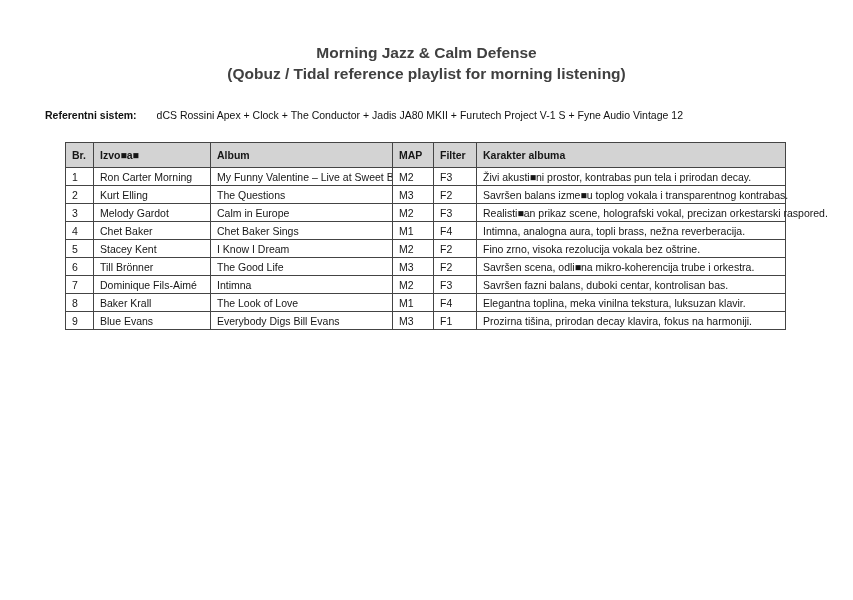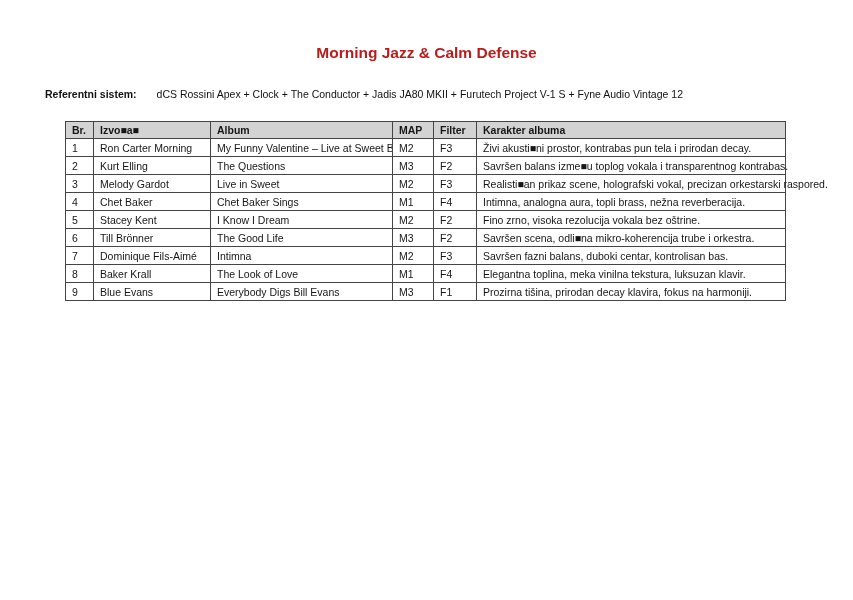--- a/index.html
+++ b/index.html
@@ -9,21 +9,21 @@
     font-family: "Liberation Sans", sans-serif;
     color: #111111;
     overflow: hidden;
   }
   .doc-header {
     margin-top: 42px;
     text-align: center;
     font-weight: bold;
     font-size: 15.5px;
     line-height: 21px;
-    color: #b91c1c;
+    color: #404040;
   }
   .system-line {
     margin: 25px 0 0 45px;
     font-size: 10.5px;
     line-height: 13px;
     white-space: nowrap;
   }
   .system-line .sys-label { font-weight: bold; }
   .system-line .sys-value { margin-left: 20px; }
   table.playlist {
@@ -36,21 +36,21 @@
   table.playlist th, table.playlist td {
     border: 1px solid #444444;
     padding: 0 0 0 6px;
     text-align: left;
     vertical-align: middle;
     color: #161616;
   }
   table.playlist th {
     background: #d3d3d3;
     font-weight: bold;
-    height: 17px;
+    height: 25px;
     white-space: nowrap;
     overflow: hidden;
   }
   table.playlist td {
     height: 18px;
     background: #ffffff;
   }
   td.c-br { padding-left: 7px; }
   td.c-album .clip {
     white-space: nowrap;
@@ -60,20 +60,21 @@
   }
   td.c-map, td.c-filter { white-space: nowrap; overflow: hidden; }
   
   td.c-karakter { white-space: nowrap; overflow: visible; }
 </style>
 </head>
 <body>
 
 <div class="doc-header">
   <div>Morning Jazz &amp; Calm Defense</div>
+  <div>(Qobuz / Tidal reference playlist for morning listening)</div>
 </div>
 
 <div class="system-line">
   <span class="sys-label">Referentni sistem:</span><span class="sys-value">dCS Rossini Apex + Clock + The Conductor + Jadis JA80 MKII + Furutech Project V-1 S + Fyne Audio Vintage 12</span>
 </div>
 
 <table class="playlist">
   <colgroup>
     <col style="width:28px">
       <col style="width:117px">
@@ -110,21 +111,21 @@
           <div class="clip">The Questions</div>
         </td>
       <td class="c-map">M3</td>
       <td class="c-filter">F2</td>
       <td class="c-karakter">Savršen balans izme■u toplog vokala i transparentnog kontrabas.</td>
     </tr>
     <tr>
       <td class="c-br">3</td>
       <td class="c-izvodjac">Melody Gardot</td>
       <td class="c-album">
-          <div class="clip">Live in Sweet</div>
+          <div class="clip">Calm in Europe</div>
         </td>
       <td class="c-map">M2</td>
       <td class="c-filter">F3</td>
       <td class="c-karakter">Realisti■an prikaz scene, holografski vokal, precizan orkestarski raspored.</td>
     </tr>
     <tr>
       <td class="c-br">4</td>
       <td class="c-izvodjac">Chet Baker</td>
       <td class="c-album">
           <div class="clip">Chet Baker Sings</div>

